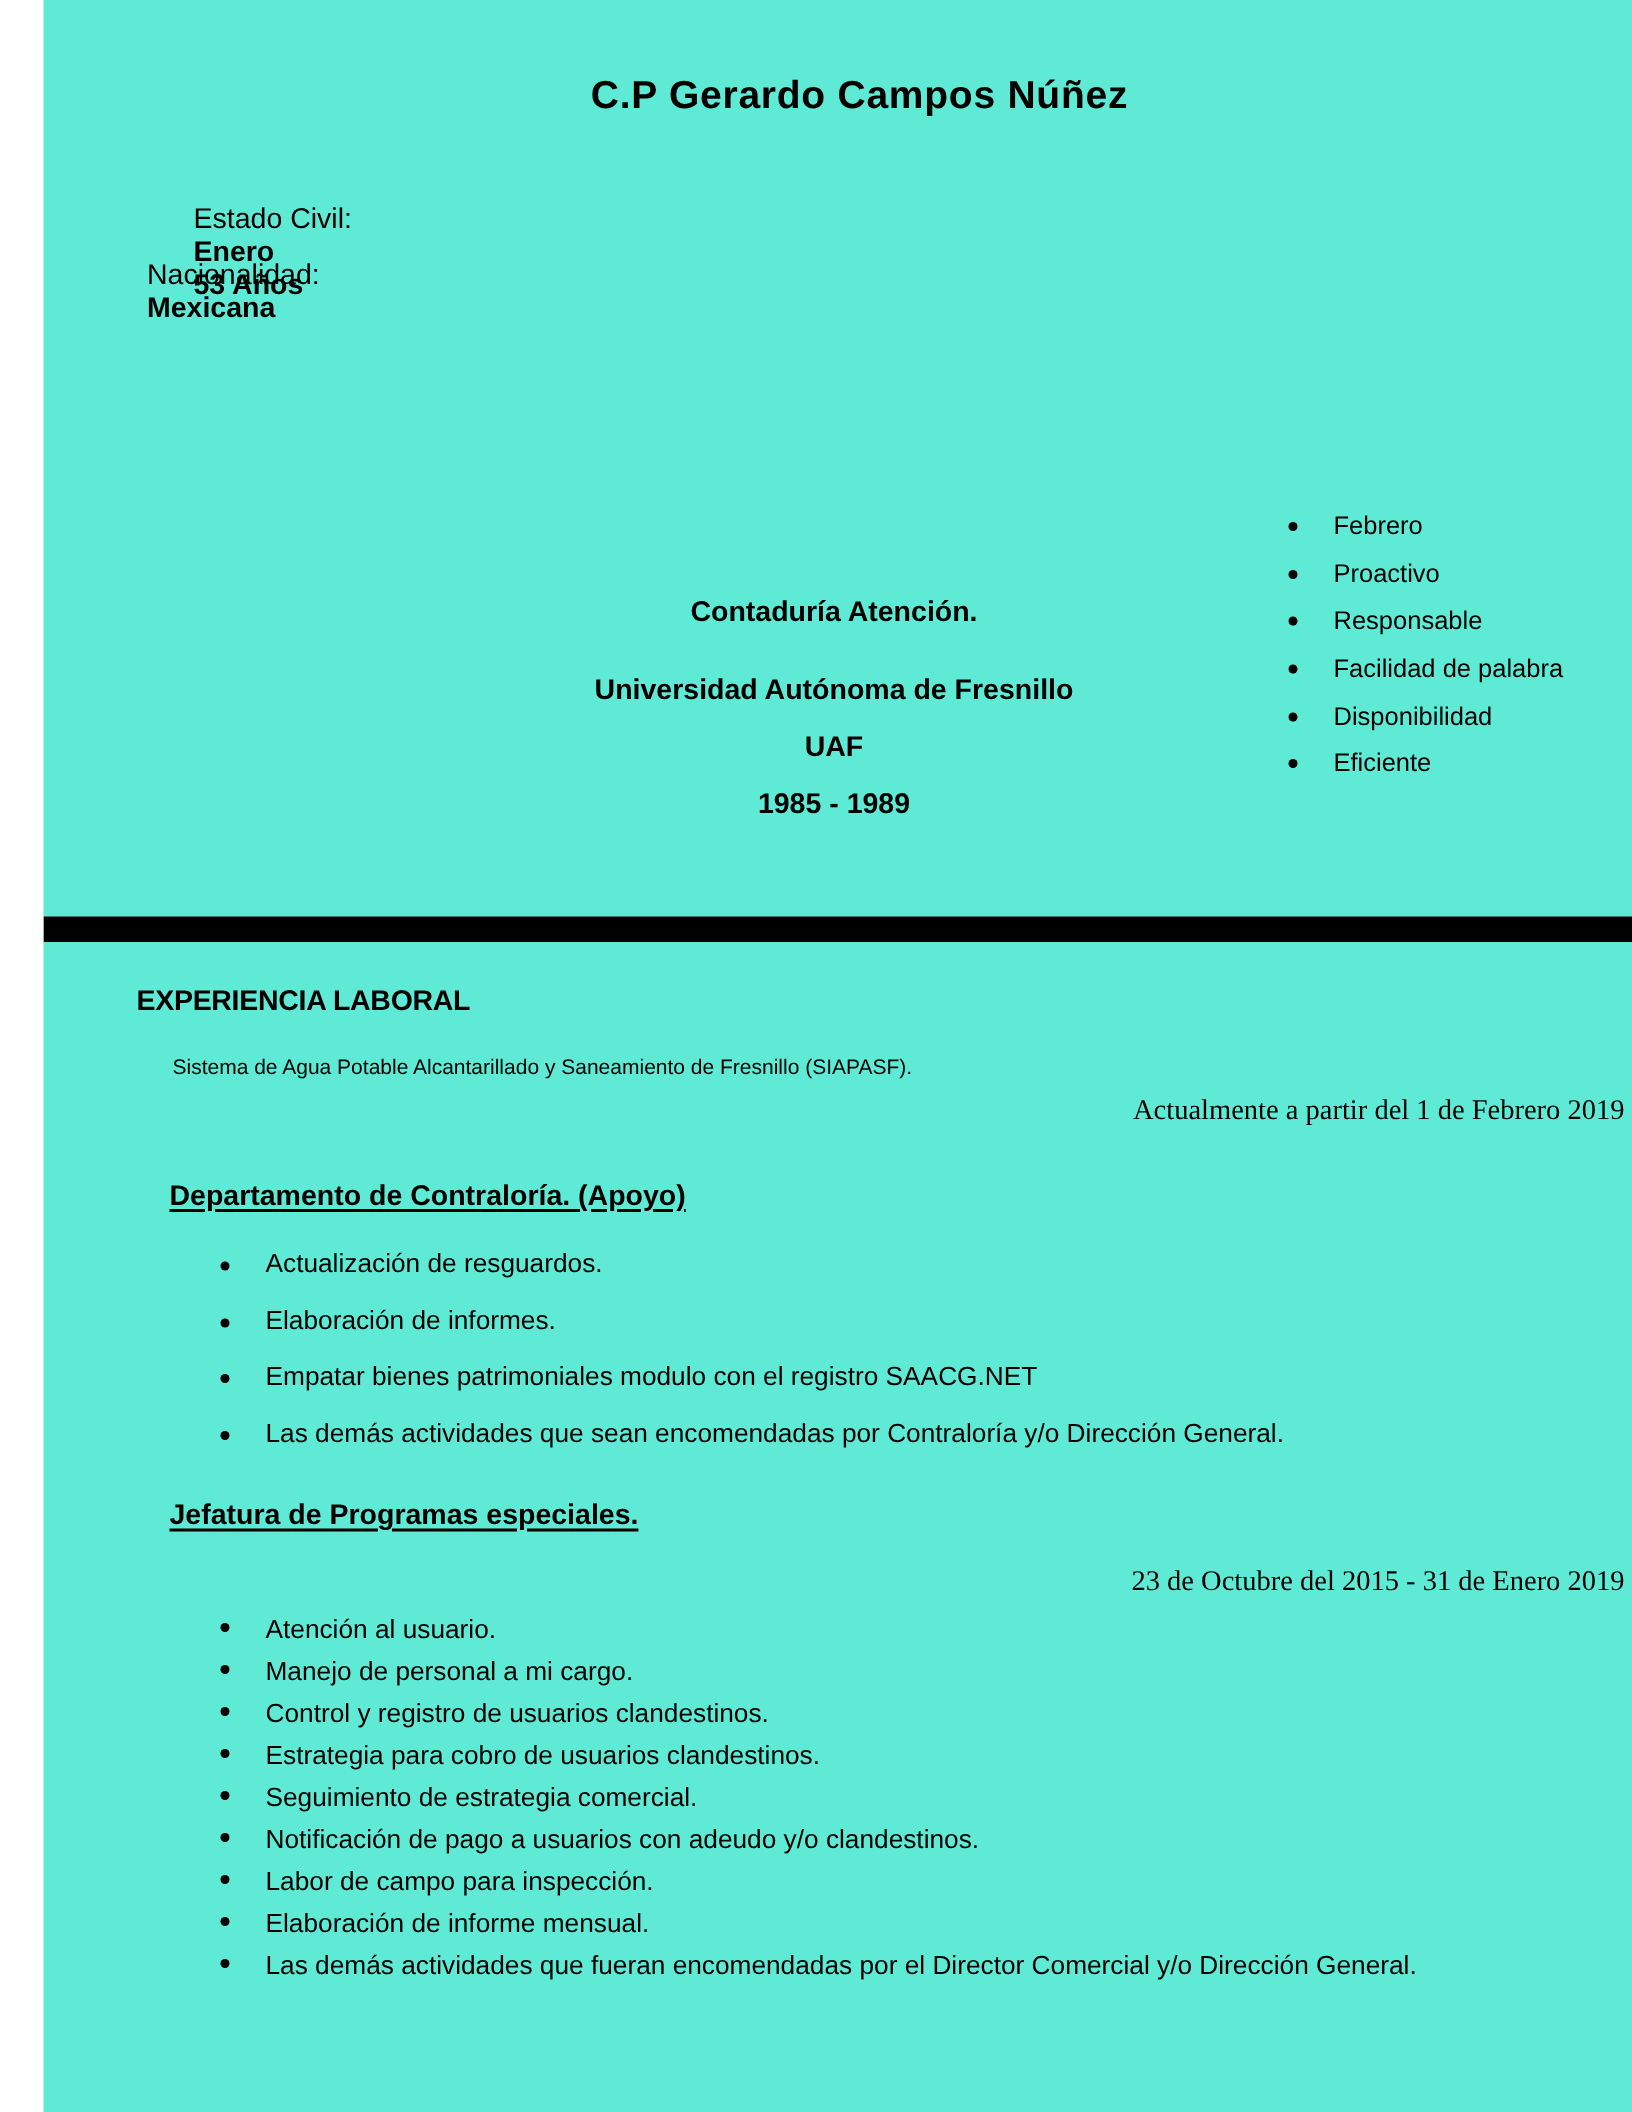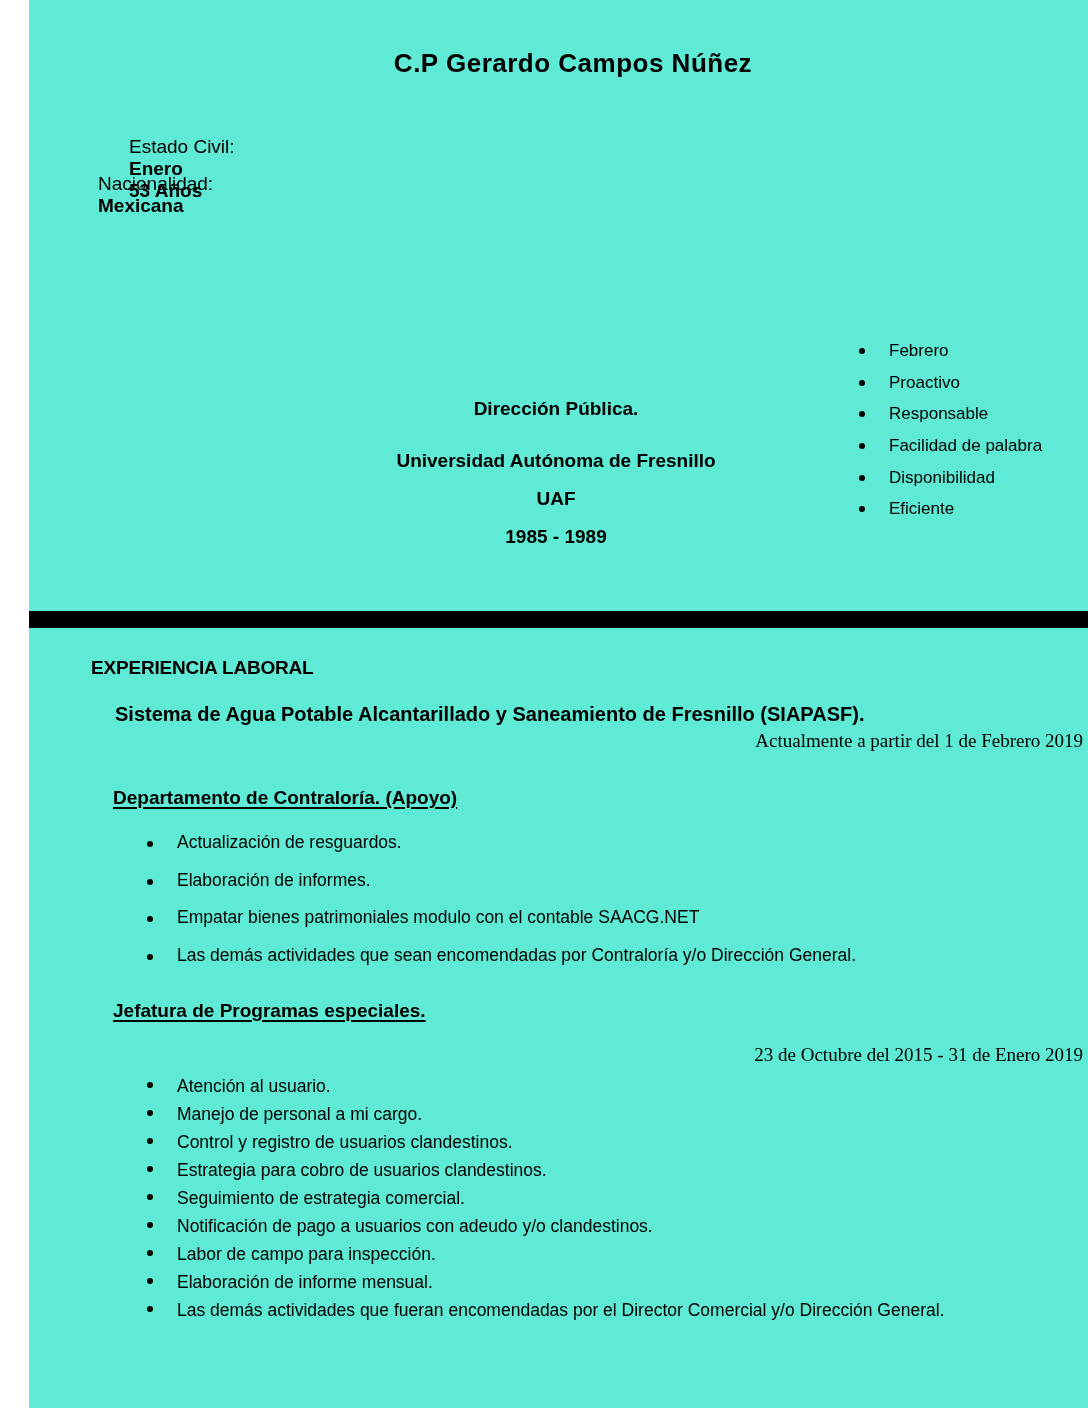--- a/index.html
+++ b/index.html
@@ -51,21 +51,21 @@
   
   .divider-bar { position: absolute; left: 0; top: 611px; width: 1084px; height: 17px; background: #000000; }
 
   
   .section-title {
     position: absolute; left: 62px; top: 657px;
     font-size: 19px; font-weight: 700; letter-spacing: -0.2px;
   }
   .company-name {
     position: absolute; left: 86px; top: 703px;
-    font-size: 20px; font-weight: 700; text-align: right;
+    font-size: 14px; font-weight: 400; text-align: right;
   }
   .period {
     position: absolute; right: 34px;
     font-family: "Liberation Serif", serif;
     font-size: 19px; text-align: right;
   }
   .period-1 { top: 730px; }
   .period-2 { top: 1044px; }
 
   .job-title {
@@ -109,40 +109,40 @@
   <ul class="qualities">
     <li><span class="dot"></span><span>Febrero</span></li>
     <li><span class="dot"></span><span>Proactivo</span></li>
     <li><span class="dot"></span><span>Responsable</span></li>
     <li><span class="dot"></span><span>Facilidad de palabra</span></li>
     <li><span class="dot"></span><span>Disponibilidad</span></li>
     <li><span class="dot"></span><span>Eficiente</span></li>
   </ul>
 
   <div class="education">
-    <div class="edu-degree">Dirección Pública.</div>
+    <div class="edu-degree">Contaduría Atención.</div>
     <div class="edu-university">Universidad Autónoma de Fresnillo</div>
     <div class="edu-abbrev">UAF</div>
     <div class="edu-years">1985 - 1989</div>
   </div>
 
   <div class="divider-bar"></div>
 
   <div class="section-title">EXPERIENCIA LABORAL</div>
 
   <div class="company-name">Sistema de Agua Potable Alcantarillado y Saneamiento de Fresnillo (SIAPASF).</div>
 
   <div class="period period-1">Actualmente a partir del 1 de Febrero 2019</div>
 
   <div class="job-title job-title-1">Departamento de Contraloría. (Apoyo)</div>
 
   <ul class="duties duties-1">
     <li><span class="dot"></span><span>Actualización de resguardos.</span></li>
     <li><span class="dot"></span><span>Elaboración de informes.</span></li>
-    <li><span class="dot"></span><span>Empatar bienes patrimoniales modulo con el contable SAACG.NET</span></li>
+    <li><span class="dot"></span><span>Empatar bienes patrimoniales modulo con el registro SAACG.NET</span></li>
     <li><span class="dot"></span><span>Las demás actividades que sean encomendadas por Contraloría y/o Dirección General.</span></li>
   </ul>
 
   <div class="job-title job-title-2">Jefatura de Programas especiales.</div>
 
   <div class="period period-2">23 de Octubre del 2015 - 31 de Enero 2019</div>
 
   <ul class="duties duties-2">
     <li><span class="dot"></span><span>Atención al usuario.</span></li>
     <li><span class="dot"></span><span>Manejo de personal a mi cargo.</span></li>

